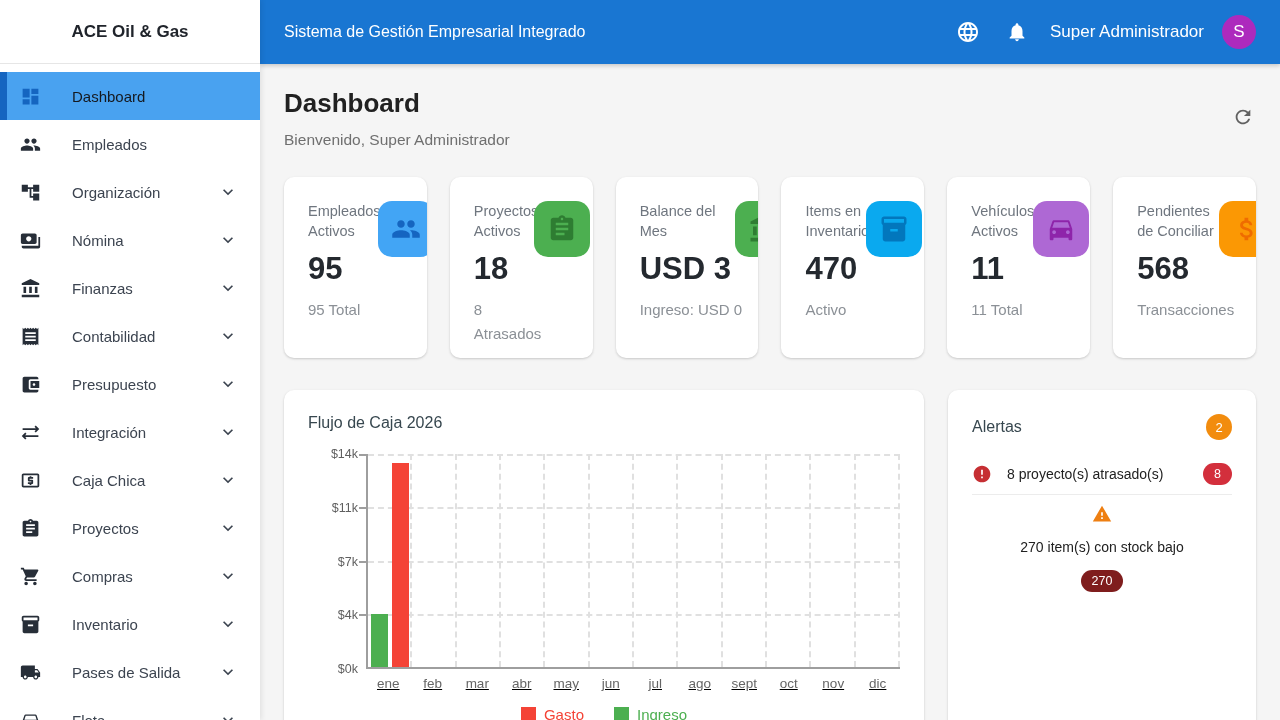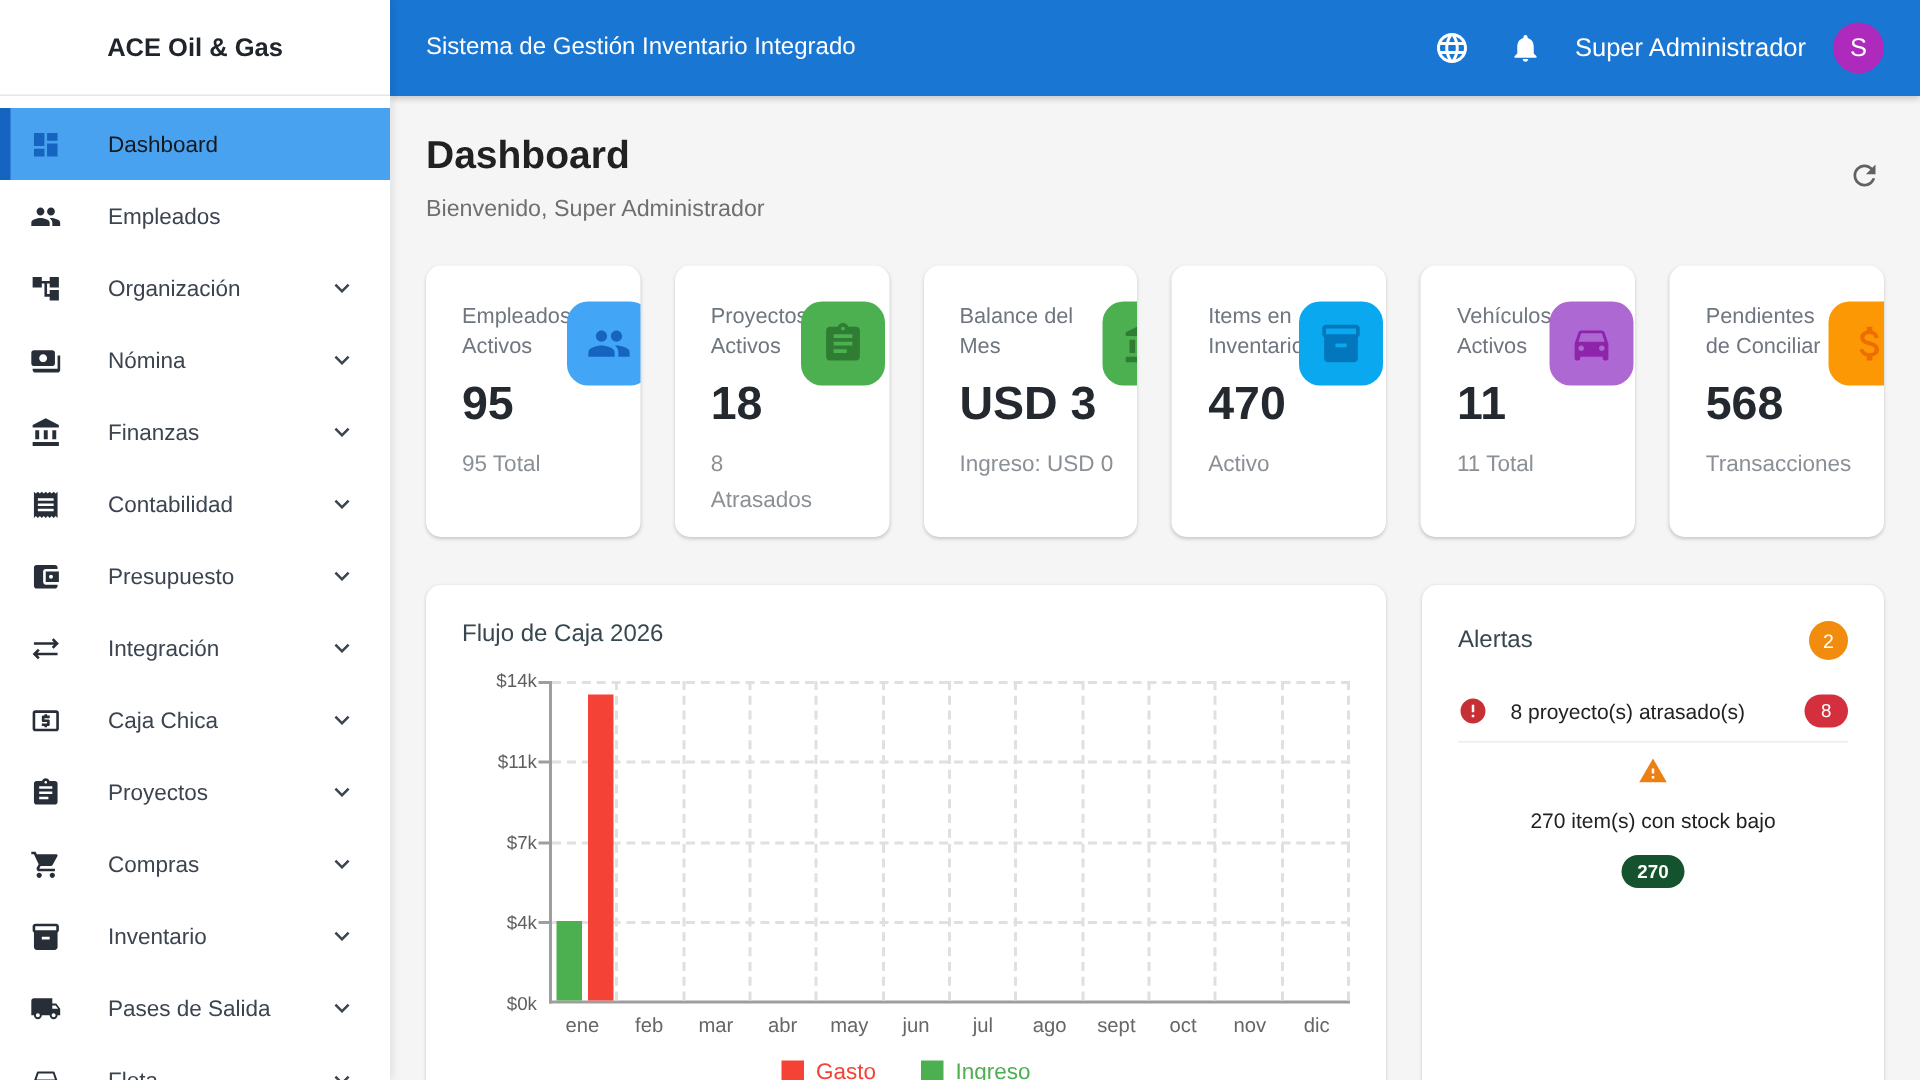--- a/index.html
+++ b/index.html
@@ -58,21 +58,21 @@
 
   
   .chart-wrap { display:flex; margin-top:22px; }
   .y-axis { width:58px; position:relative; height:215px; flex-shrink:0; }
   .y-tick { position:absolute; right:8px; transform:translateY(-50%); font-size:12.5px; color:#5f5f5f; }
   .plot { flex:1; height:215px; position:relative; border-left:2px solid #9e9e9e; border-bottom:2px solid #9e9e9e; display:flex; }
   .h-grid { position:absolute; left:0; right:0; border-top:2px dashed #e0e0e0; }
   .tick-mark { position:absolute; left:-9px; width:7px; border-top:2px solid #9e9e9e; }
   .chart-col { flex:1; border-right:2px dashed #e0e0e0; position:relative; }
   .bar { position:absolute; bottom:0; width:17px; }
-  .x-axis { display:flex; margin-left:58px; margin-top:7px; }
+  .x-axis { display:flex; margin-left:58px; margin-top:7px;text-decoration:underline; }
   .x-label { flex:1; text-align:center; font-size:13.5px; color:#666; }
   .legend { display:flex; justify-content:center; gap:30px; margin-top:15px; }
   .legend-item { display:flex; align-items:center; gap:8px; font-size:15px; cursor:pointer; }
   .legend-swatch { width:15px; height:15px; }
 
   
   .alerts-header { display:flex; align-items:center; justify-content:space-between; margin-bottom:14px; }
   .alerts-count { width:26px; height:26px; border-radius:50%; background:#f28c0e; color:#fff; font-size:13px; display:flex; align-items:center; justify-content:center; }
   .alert-item { display:flex; align-items:center; gap:15px; padding:9px 0; }
   .alert-item + .alert-item { border-top:1px solid #ececec;flex-direction:column; }
@@ -203,21 +203,21 @@
         </svg>
         <span class="nav-label">Flota</span>
         <svg viewBox="0 0 24 24" width="20" height="20" class="nav-chevron">
           <path d="M16.59 8.59L12 13.17 7.41 8.59 6 10l6 6 6-6z"></path>
         </svg>
       </div>
     </nav>
 </aside>
 
 <header class="topbar">
-  <div class="topbar-title">Sistema de Gestión Inventario Integrado</div>
+  <div class="topbar-title">Sistema de Gestión Empresarial Integrado</div>
   <div class="topbar-right">
     <button class="icon-btn globe-btn" id="globe-btn">
         <svg viewBox="0 0 24 24" width="24" height="24" style="fill: rgb(255, 255, 255);">
           <path d="M11.99 2C6.47 2 2 6.48 2 12s4.47 10 9.99 10C17.52 22 22 17.52 22 12S17.52 2 11.99 2zm6.93 6h-2.95c-.32-1.25-.78-2.45-1.38-3.56 1.84.63 3.37 1.91 4.33 3.56zM12 4.04c.83 1.2 1.48 2.53 1.91 3.96h-3.82c.43-1.43 1.08-2.76 1.91-3.96zM4.26 14C4.1 13.36 4 12.69 4 12s.1-1.36.26-2h3.38c-.08.66-.14 1.32-.14 2 0 .68.06 1.34.14 2H4.26zm.82 2h2.95c.32 1.25.78 2.45 1.38 3.56-1.84-.63-3.37-1.9-4.33-3.56zm2.95-8H5.08c.96-1.66 2.49-2.93 4.33-3.56C8.81 5.55 8.35 6.75 8.03 8zM12 19.96c-.83-1.2-1.48-2.53-1.91-3.96h3.82c-.43 1.43-1.08 2.76-1.91 3.96zM14.34 14H9.66c-.09-.66-.16-1.32-.16-2 0-.68.07-1.35.16-2h4.68c.09.65.16 1.32.16 2 0 .68-.07 1.34-.16 2zm.25 5.56c.6-1.11 1.06-2.31 1.38-3.56h2.95c-.96 1.65-2.49 2.93-4.33 3.56zM16.36 14c.08-.66.14-1.32.14-2 0-.68-.06-1.34-.14-2h3.38c.16.64.26 1.31.26 2s-.1 1.36-.26 2h-3.38z"></path>
         </svg>
       </button>
     <button class="icon-btn bell-btn" id="bell-btn">
         <svg viewBox="0 0 24 24" width="22" height="22" style="fill: rgb(255, 255, 255);">
           <path d="M12 22c1.1 0 2-.9 2-2h-4c0 1.1.89 2 2 2zm6-6v-5c0-3.07-1.64-5.64-4.5-6.32V4c0-.83-.67-1.5-1.5-1.5s-1.5.67-1.5 1.5v.68C7.63 5.36 6 7.92 6 11v5l-2 2v1h16v-1l-2-2z"></path>
         </svg>
@@ -376,18 +376,18 @@
               <path d="M12 2C6.48 2 2 6.48 2 12s4.48 10 10 10 10-4.48 10-10S17.52 2 12 2zm1 15h-2v-2h2v2zm0-4h-2V7h2v6z"></path>
             </svg>
             <div class="alert-text">8 proyecto(s) atrasado(s)</div>
             <span class="alert-badge" style="background: rgb(211, 47, 60);">8</span>
           </div>
           <div class="alert-item">
             <svg viewBox="0 0 24 24" width="20" height="20" class="alert-icon" style="fill: rgb(238, 127, 18);">
               <path d="M1 21h22L12 2 1 21zm12-3h-2v-2h2v2zm0-4h-2v-4h2v4z"></path>
             </svg>
             <div class="alert-text">270 item(s) con stock bajo</div>
-            <span class="alert-badge" style="background: #14532d; font-weight: bold;">270</span>
+            <span class="alert-badge" style="background: #7f1d1d;">270</span>
           </div>
         </div>
     </div>
   </section>
 </main>
 
 </body></html>

